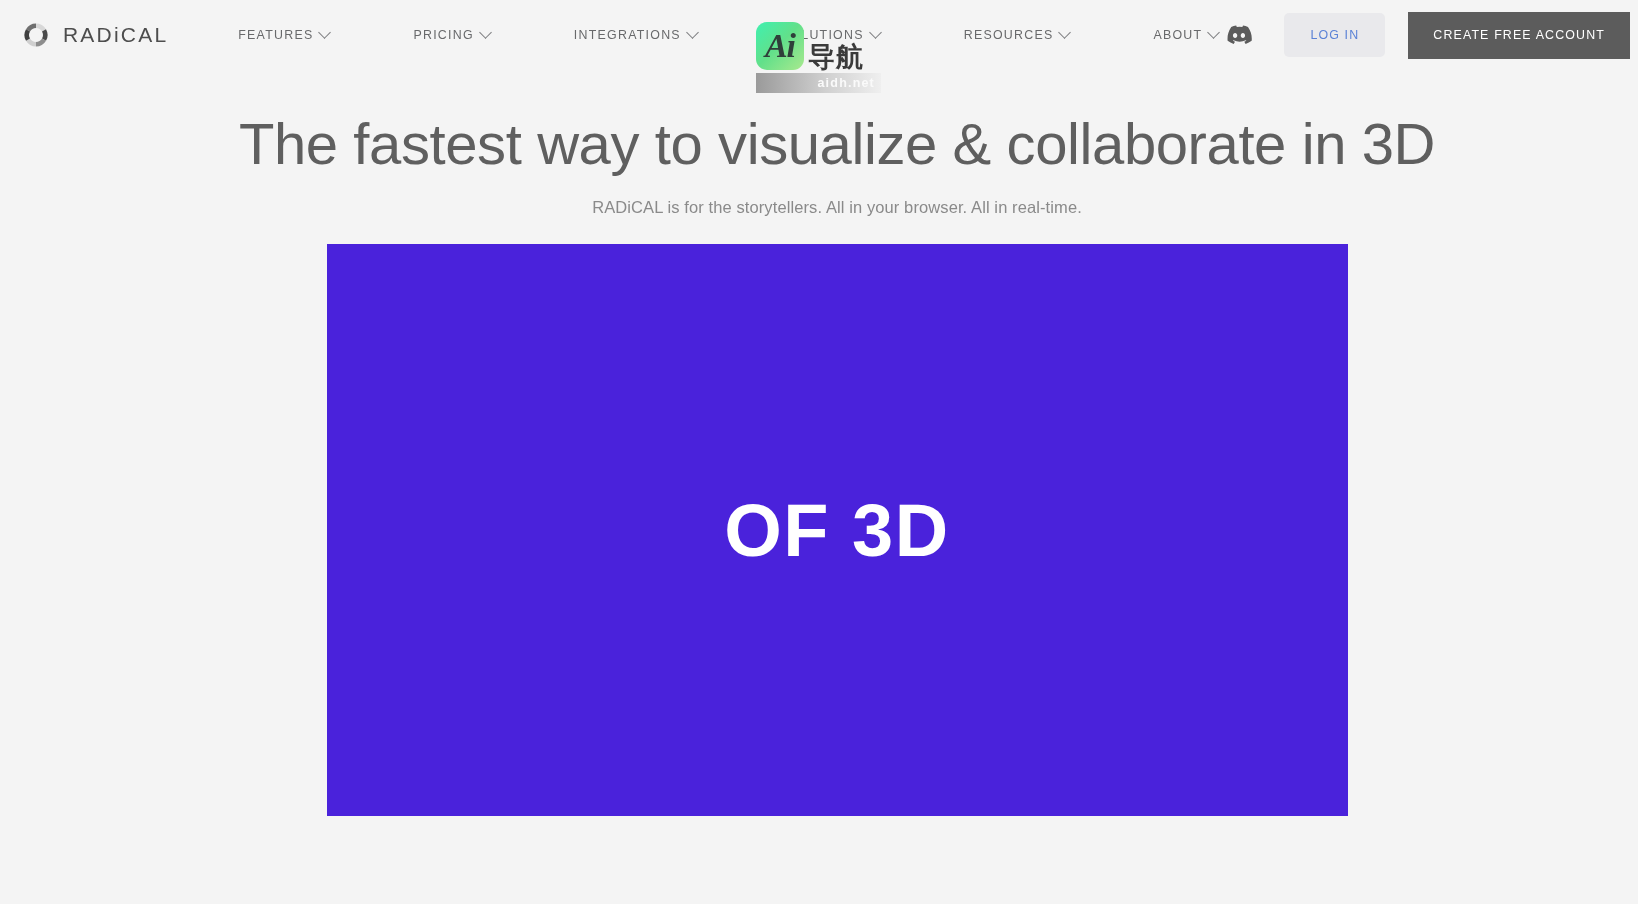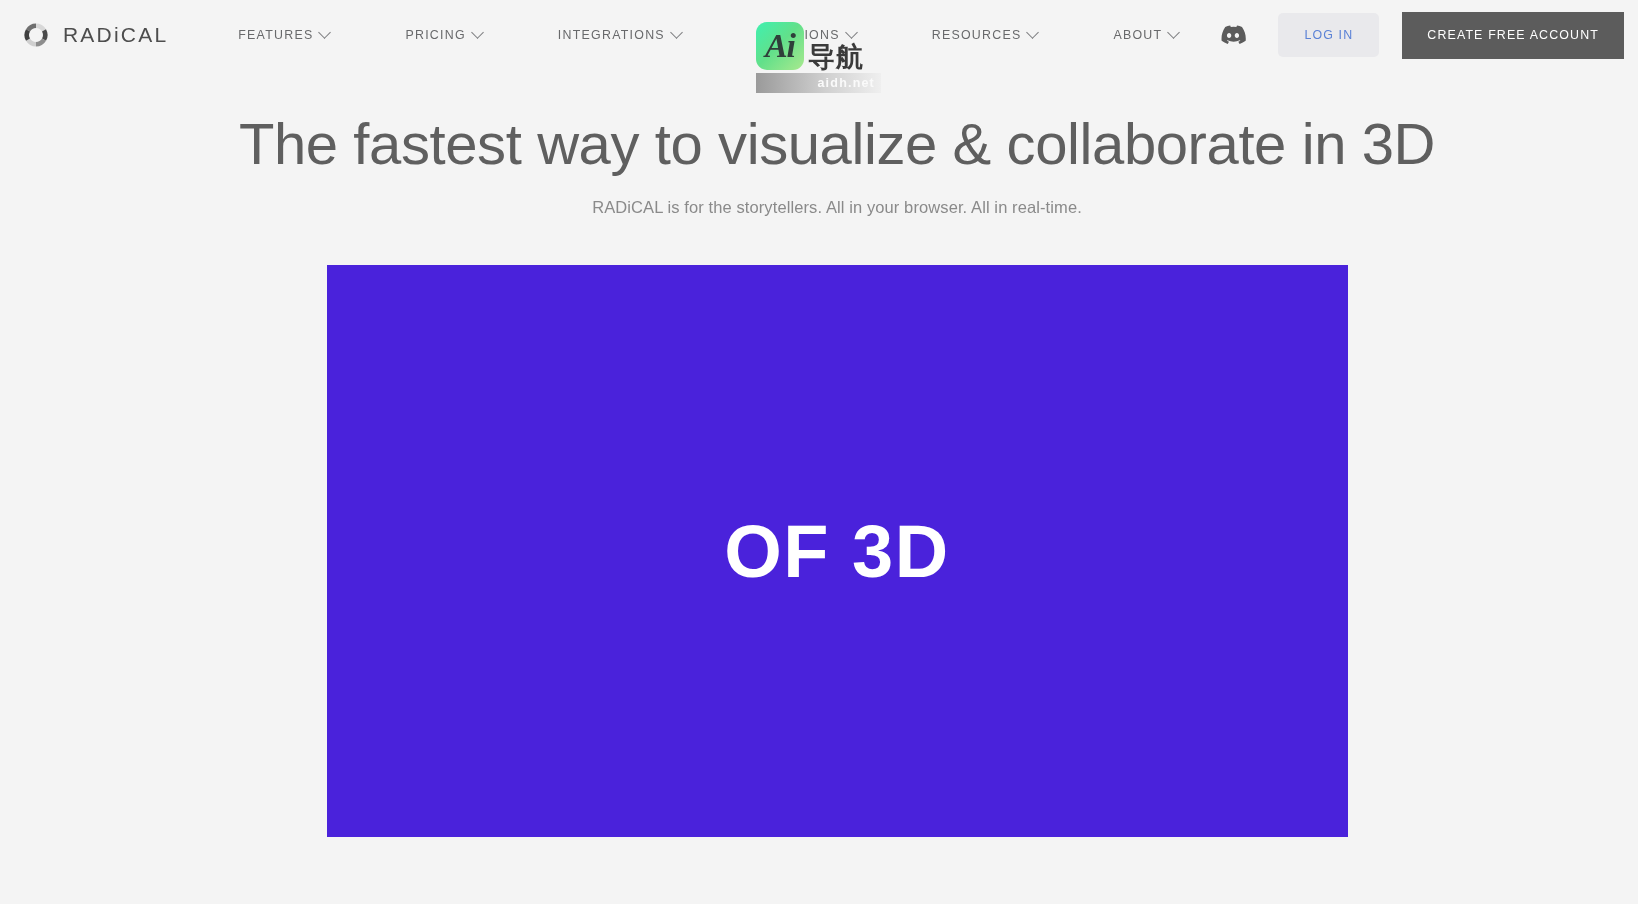--- a/index.html
+++ b/index.html
@@ -42,21 +42,21 @@
     letter-spacing: 2.2px;
     color: #4d4d4d;
     font-weight: 400;
     white-space: nowrap;
   }
 
   .nav {
     display: flex;
     align-items: center;
     flex: 1 1 auto;
-    gap: 4px;
+    gap: 12px;
   }
   .nav-item {
     display: inline-flex;
     align-items: center;
     gap: 7px;
     font-size: 12.4px;
     letter-spacing: 1.25px;
     color: #68696b;
     white-space: nowrap;
     cursor: pointer;
@@ -189,21 +189,21 @@
   }
   .hero-sub {
     margin-top: 21px;
     font-size: 16.5px;
     font-weight: 400;
     color: #8a8a8a;
     letter-spacing: 0.1px;
   }
 
   .video-wrap {
-    margin: 48px auto 0;
+    margin: 27px auto 0;
     width: 1021px;
     height: 572px;
     background: #4a22db;
     position: relative;
     overflow: hidden;
     cursor: pointer;
   }
   .video-text {
     position: absolute;
     left: 0; right: 0;

